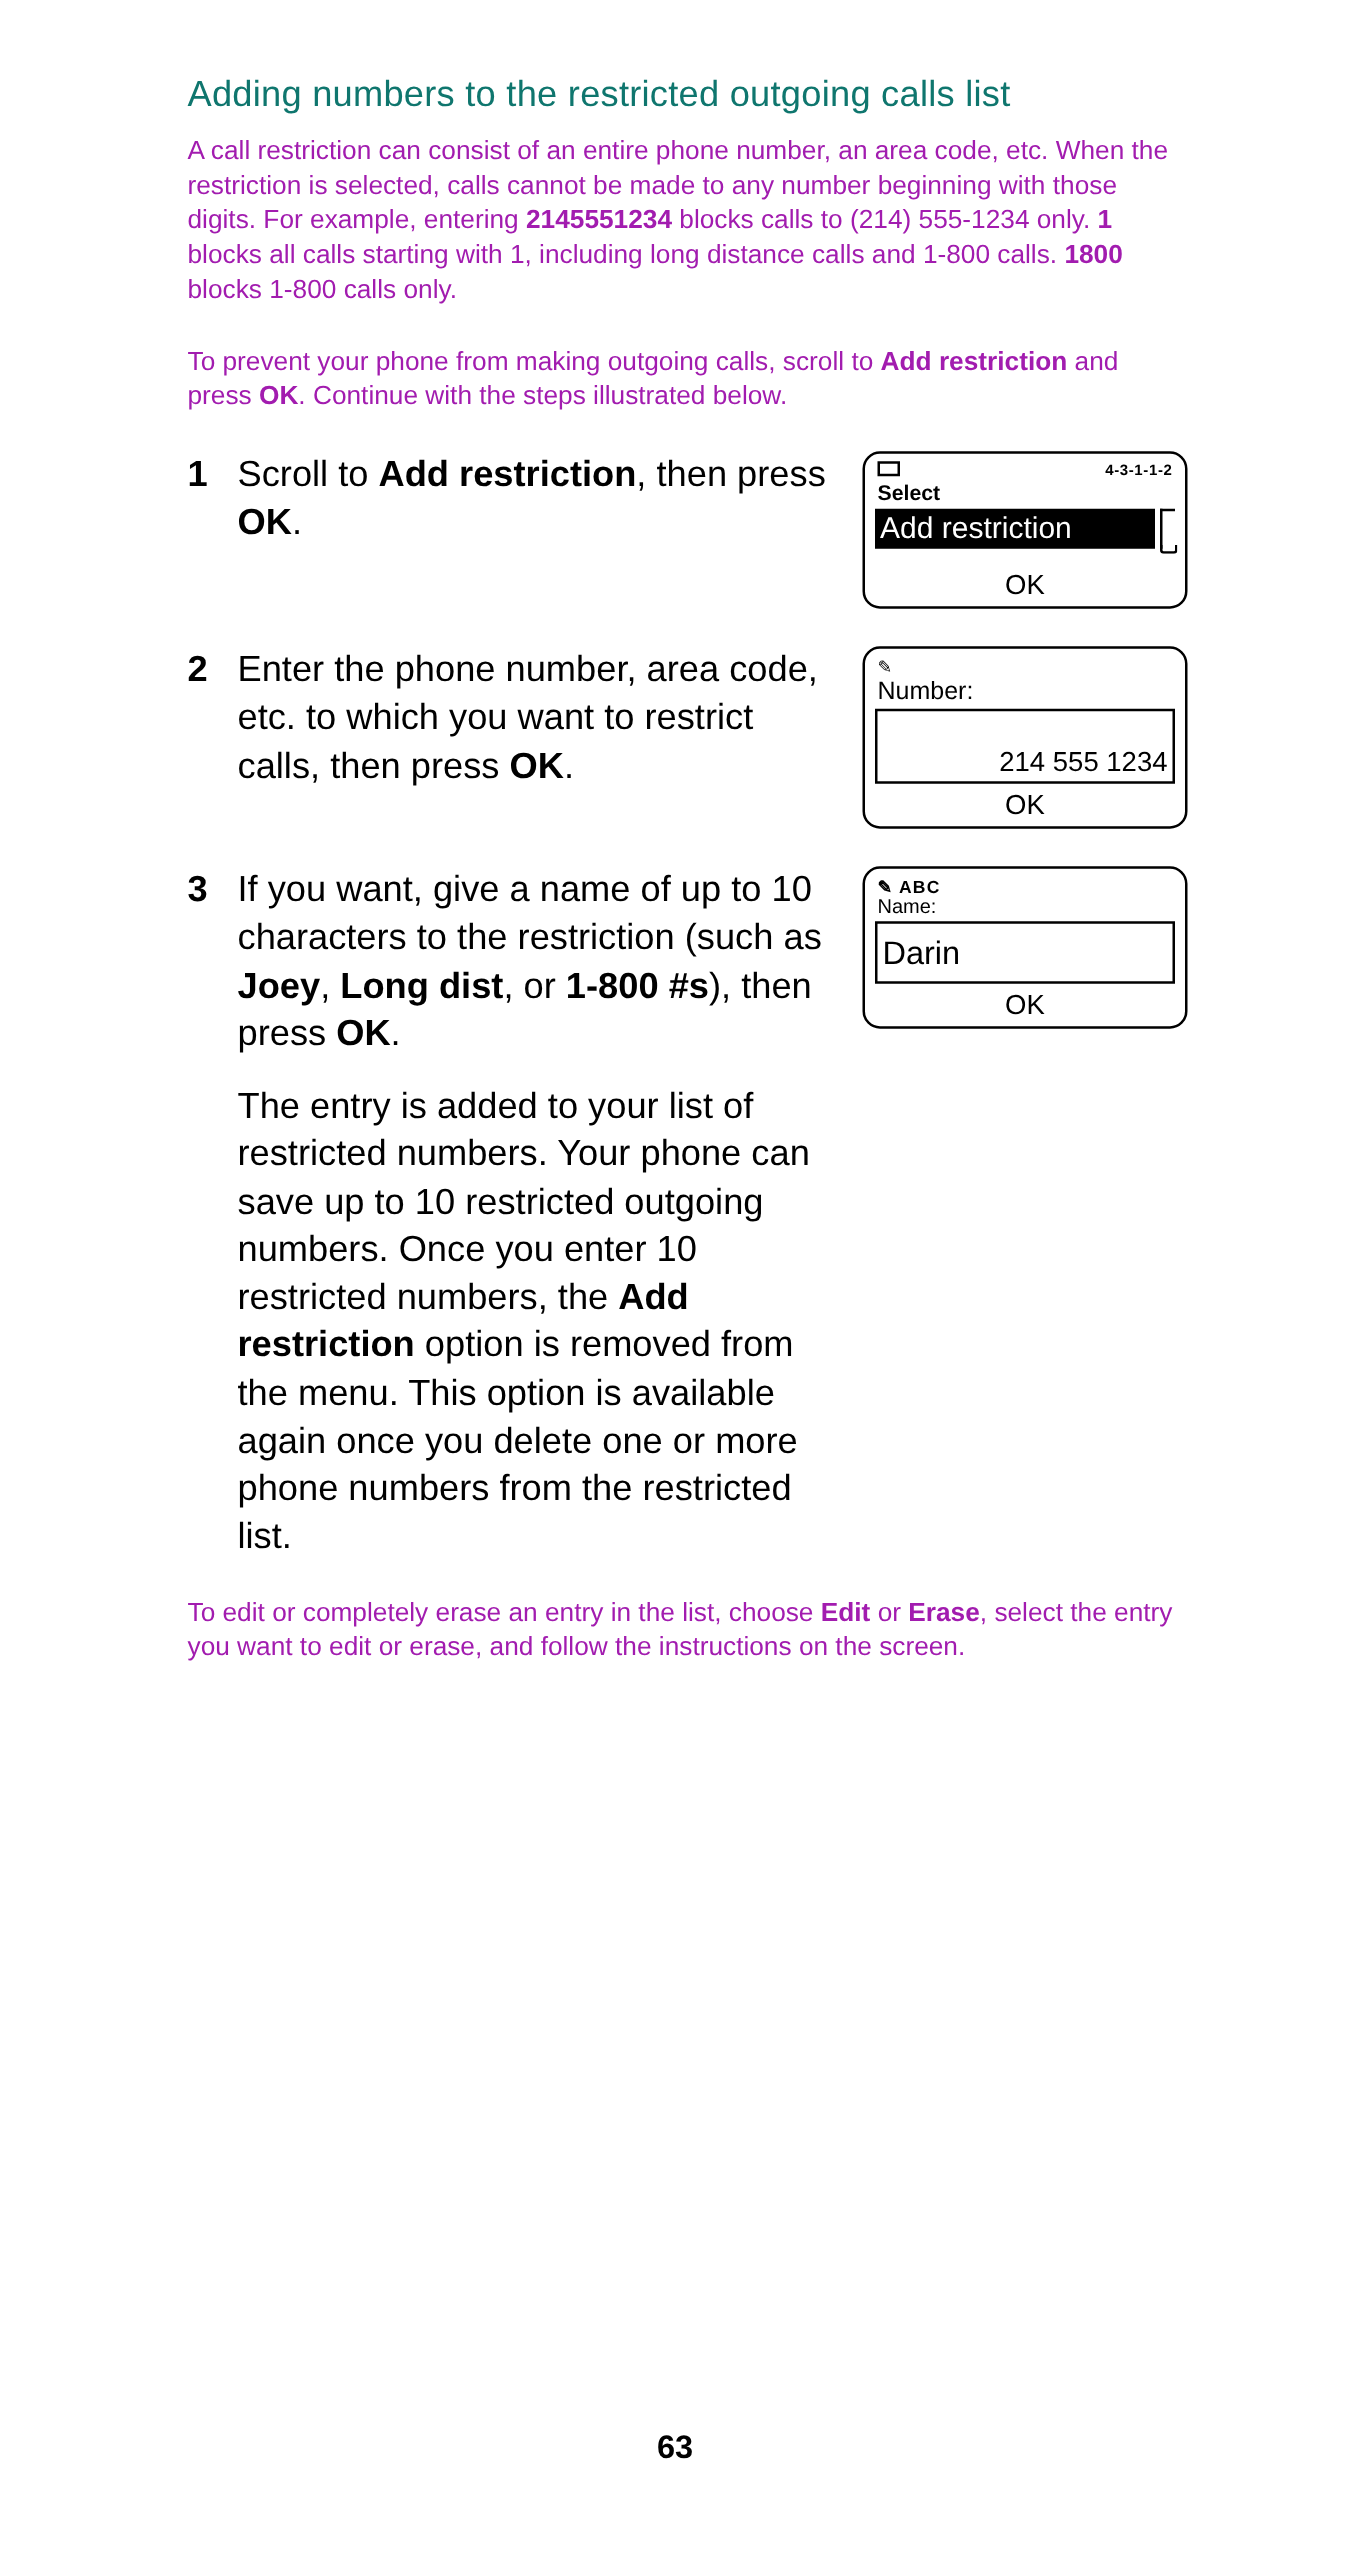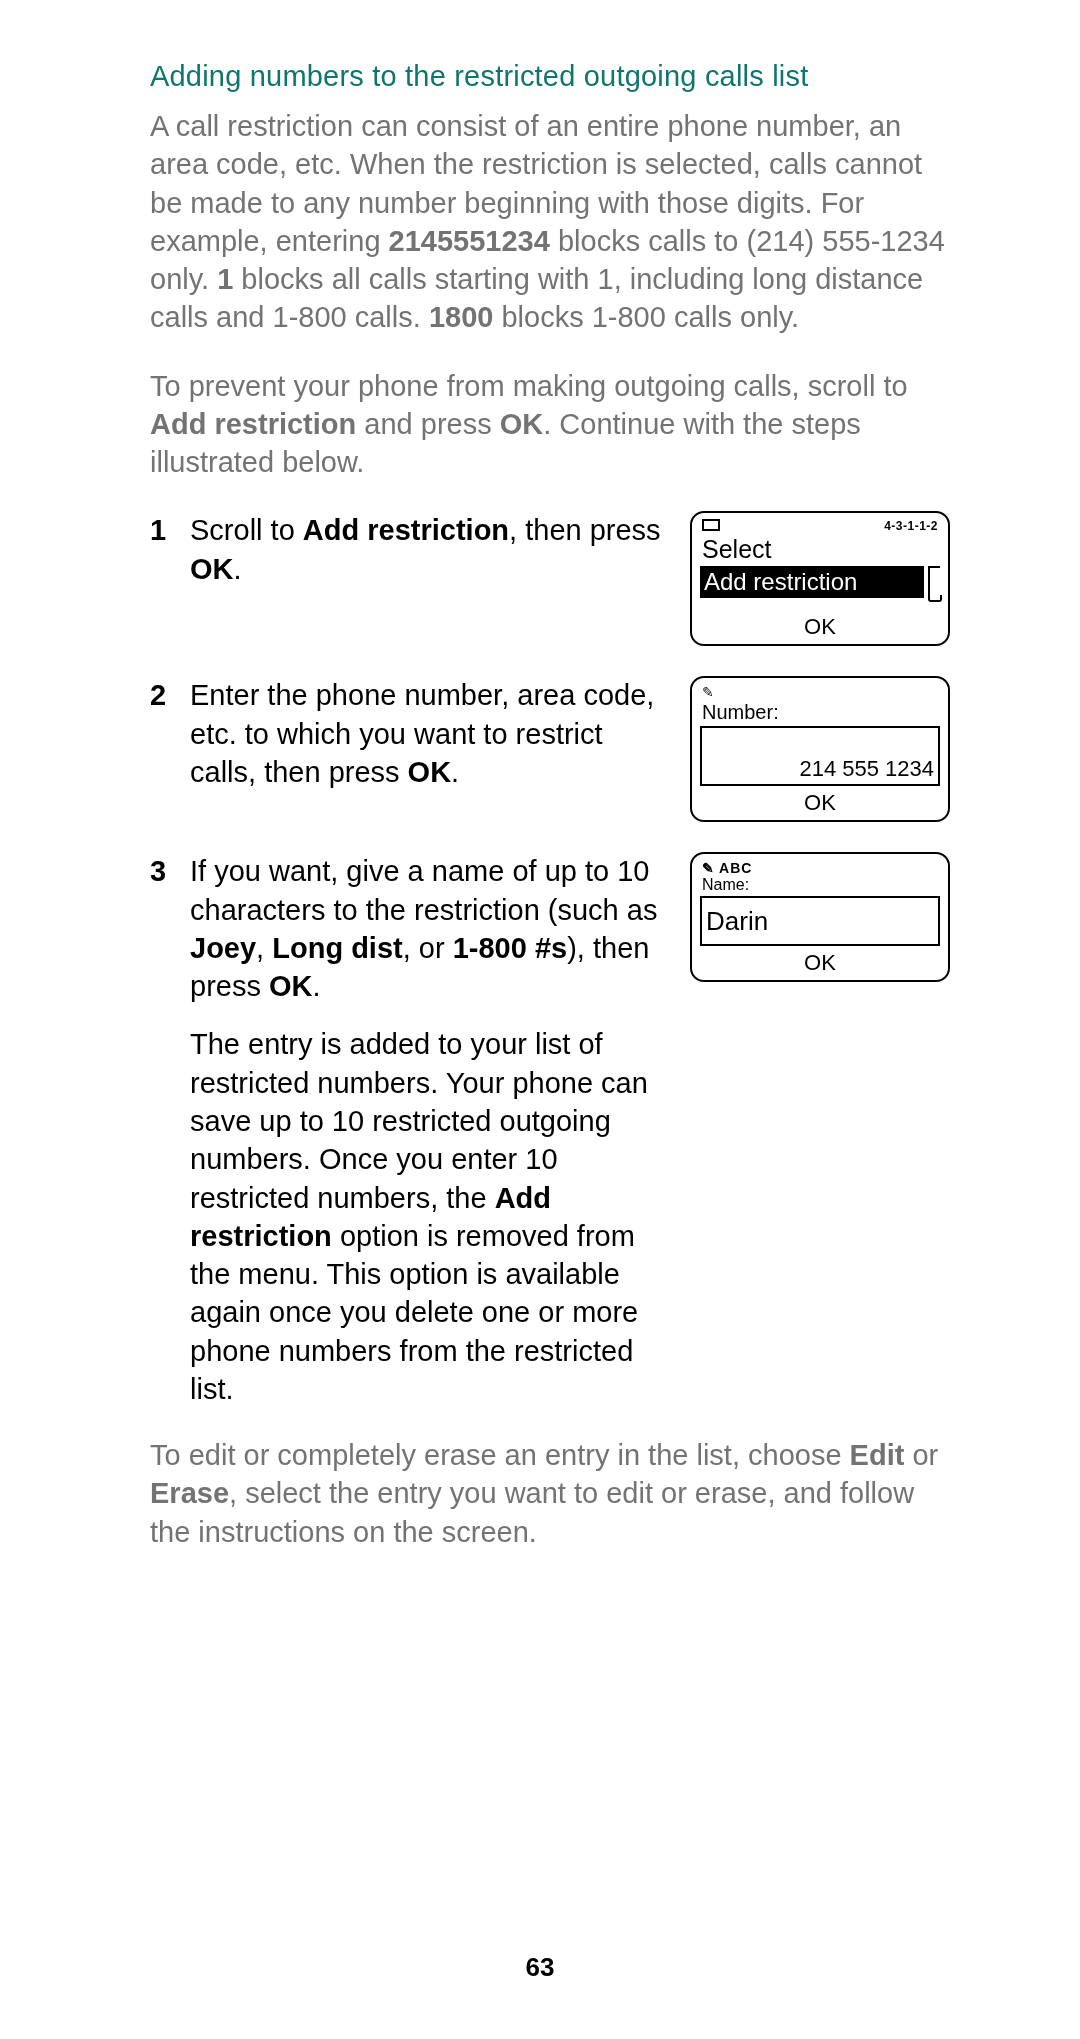--- a/index.html
+++ b/index.html
@@ -17,23 +17,23 @@
     position: relative;
   }
   .section-heading {
     color: #0f766e;
     font-weight: 400;
     font-size: 29px;
     margin-bottom: 14px;
     letter-spacing: 0.2px;
   }
   .body-para {
-    font-size: 29px;
-    line-height: 1.32;
-    color: #737373;
+    font-size: 21px;
+    line-height: 1.32;
+    color: #a21caf;
     margin-bottom: 30px;
   }
   .bold-run {
     font-weight: 700;
   }
   
   .step-row {
     display: flex;
     align-items: flex-start;
     margin-bottom: 30px;
@@ -80,22 +80,22 @@
     letter-spacing: 0.5px;
     padding: 0 2px;
   }
   .battery-icon {
     width: 14px;
     height: 8px;
     border: 2px solid #000;
     display: inline-block;
   }
   .screen1-select {
-    font-size: 25px;
-    font-weight: 400;
+    font-size: 17px;
+    font-weight: 700;
     padding-left: 2px;
     margin-top: 2px;
   }
   .screen1-row-area {
     display:flex;
     margin-top:2px;
   }
   .screen1-highlight {
     background: #000;
     color: #fff;
@@ -169,21 +169,21 @@
     height: 42px;
     margin-top: 2px;
     display: flex;
     align-items: center;
     justify-content: flex-start;
     padding: 2px 4px;
     font-size: 26px;
   }
   .page-number {
     position: absolute;
-    bottom: 56px;
+    bottom: 66px;
     left: 0;
     width: 100%;
     text-align: center;
     font-weight: 700;
     font-size: 26px;
   }
   
   .second-section {
     margin-top: 28px;
   }

